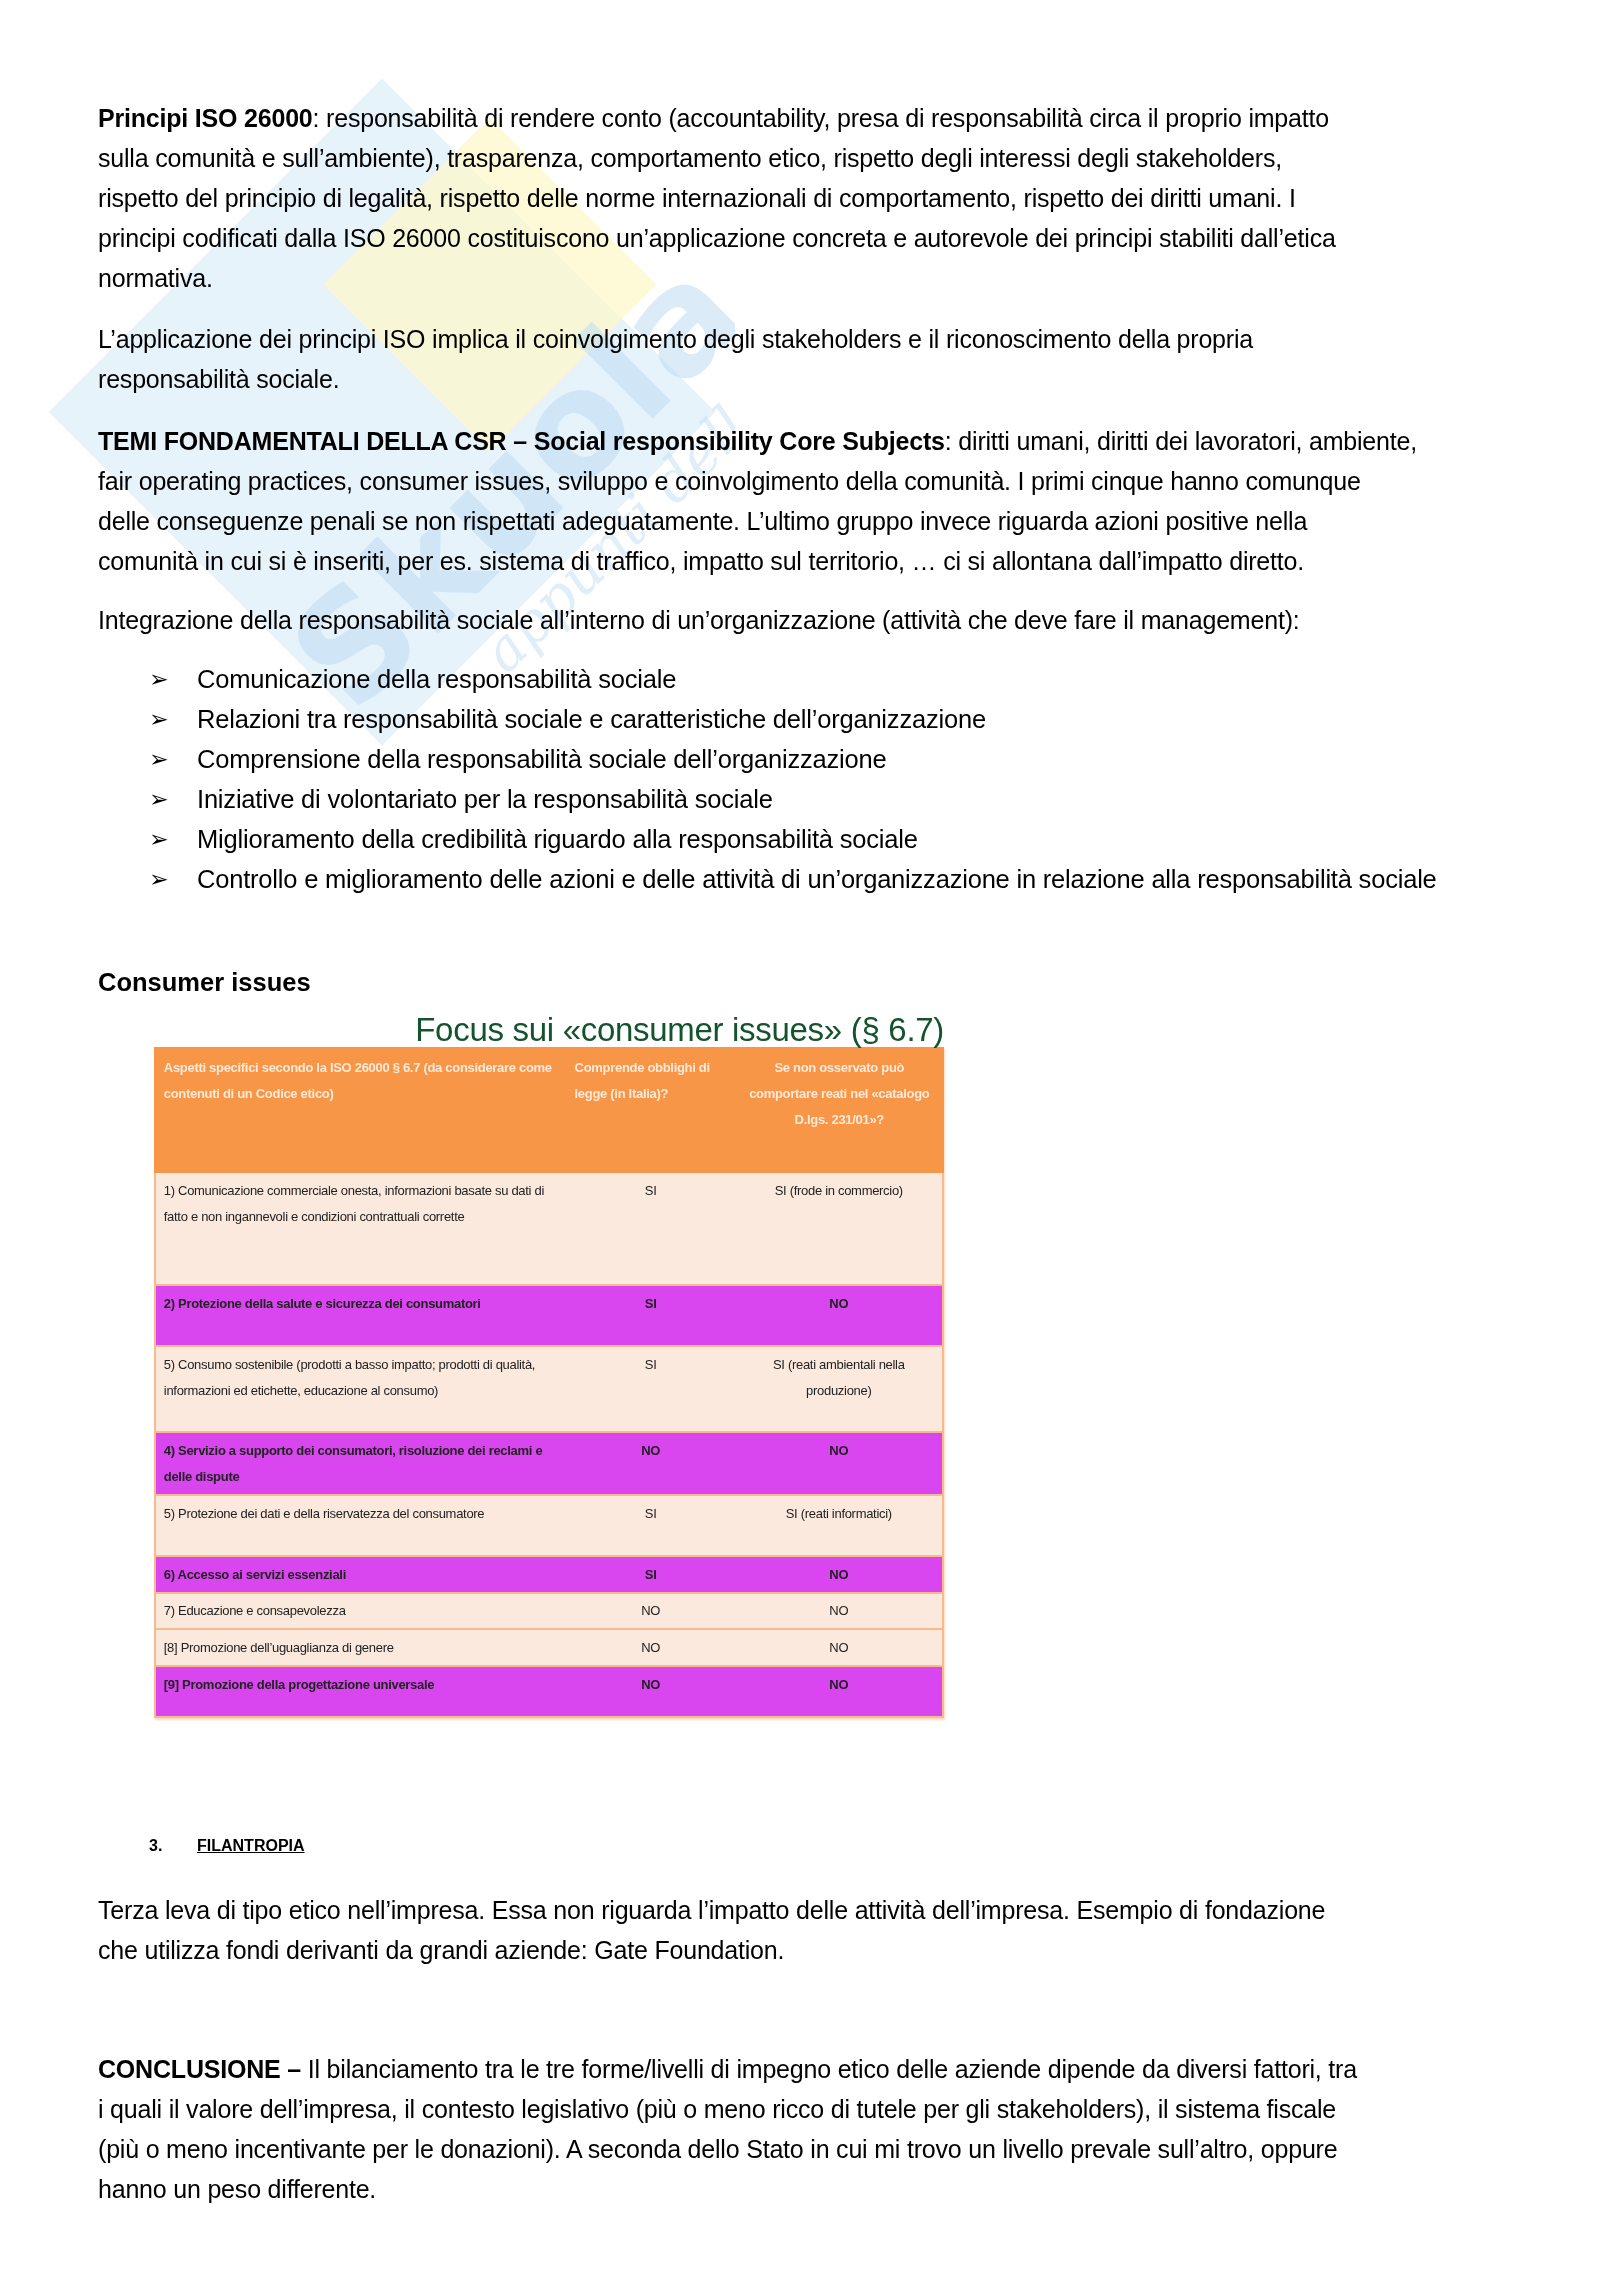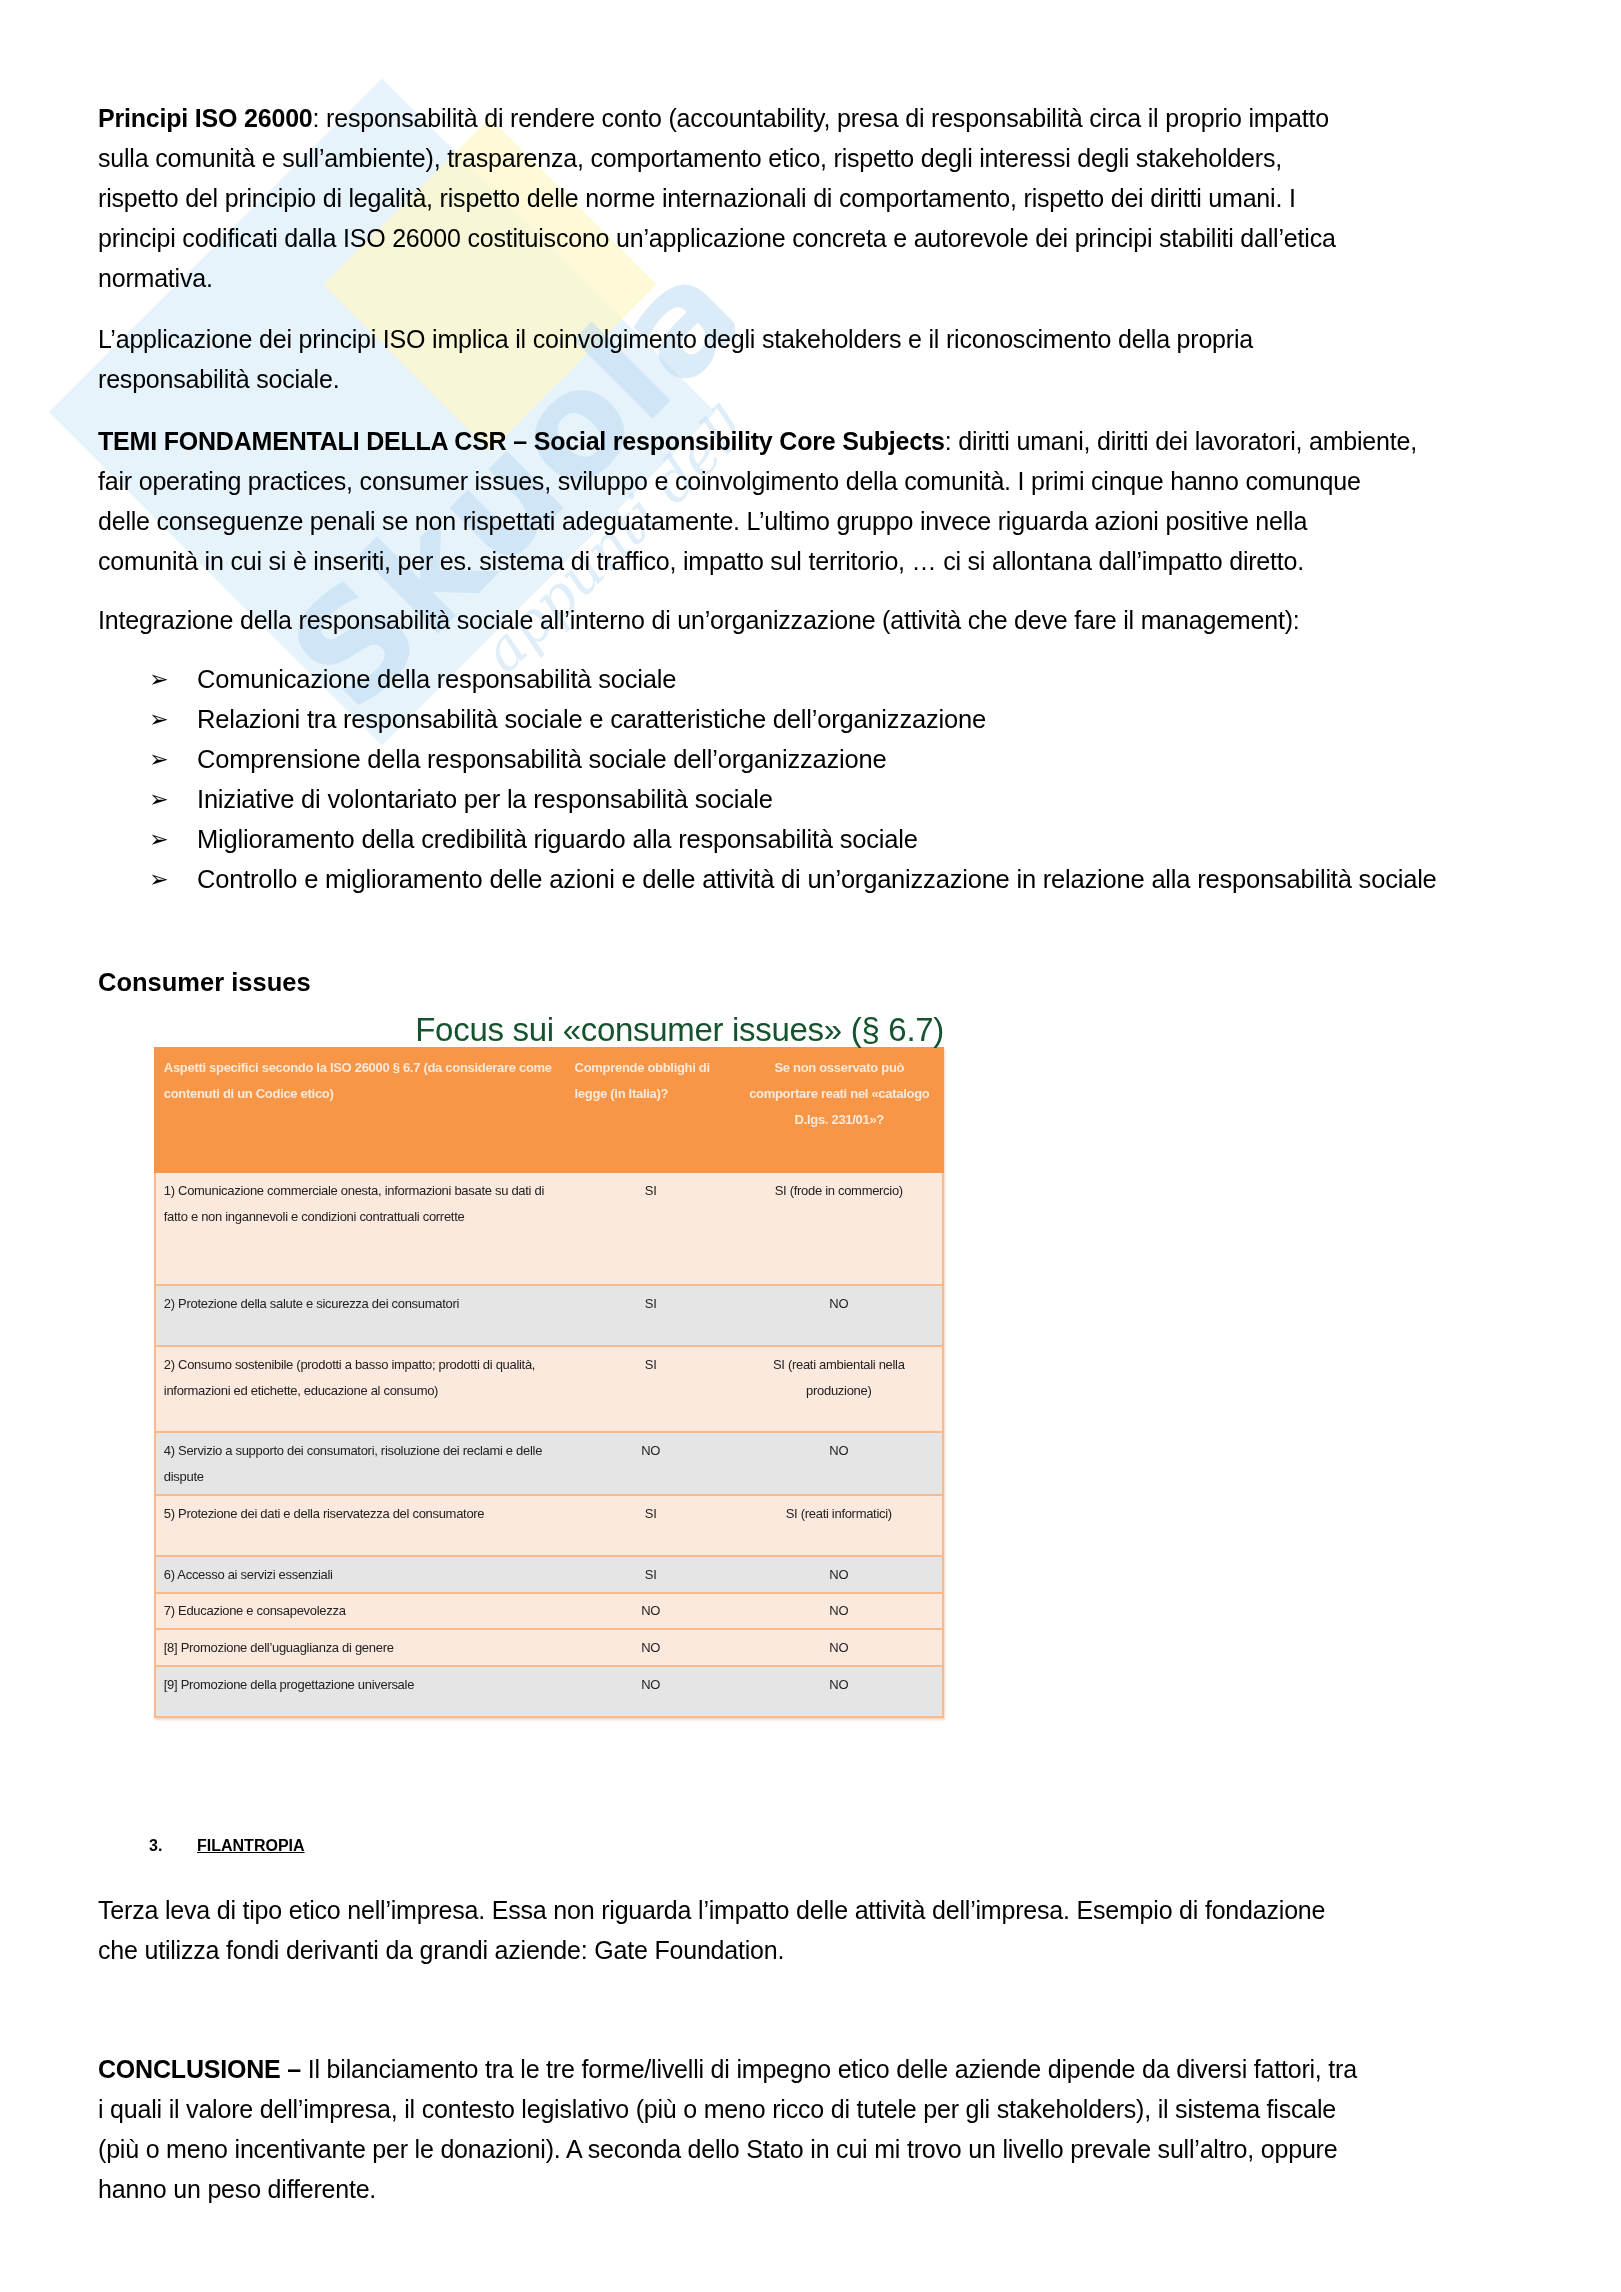--- a/index.html
+++ b/index.html
@@ -16,21 +16,21 @@
   .figure { position:absolute; left:56px; top:1010px; width:790px; z-index:1; }
   .fig-title { text-align:right; font-size:33px; line-height:39px; height:37px; color:#14532d; letter-spacing:-0.3px; padding-left:27.4px; }
   table.ci { border-collapse:collapse; width:790px; margin-top:0; font-size:13px; line-height:26px; color:#222; box-shadow:1px 2px 2px rgba(230,140,80,0.35); }
   table.ci th { background:#F79646; color:#FDE9D9; font-weight:bold; text-align:left; vertical-align:top; padding:5.9px 7.8px 7.8px 7.8px; border:2px solid #F79646; letter-spacing:-0.3px; }
   table.ci th.c3 { text-align:center; }
   table.ci td { border-top:2.9px solid #F8B98C; border-bottom:2.9px solid #F8B98C; vertical-align:top; padding:4.9px 7.8px 3.9px 7.8px; letter-spacing:-0.3px; }
   table.ci td:first-child { border-left:2.9px solid #F8B98C; }
   table.ci td:last-child { border-right:2.9px solid #F8B98C; }
   table.ci td.c2, table.ci td.c3 { text-align:center; }
   table.ci tr.odd td { background:#FCE9DD; }
-  table.ci tr.even td { background:#e5e5e5; }
+  table.ci tr.even td { background:#d946ef;font-weight:bold; }
   .col1 { width:404px; } .col2 { width:167px; } .col3 { width:204px; }
   .h-filantropia { position:absolute; left:51px; top:1826px; font-size:16px; font-weight:bold; line-height:39px;text-decoration:underline; }
   .h-filantropia .num { display:inline-block; width:48px; }
 </style>
 </head>
 <body>
 
 <svg class="watermark" viewBox="0 0 720 720">
   <polygon points="360,20 700,360 360,700 20,360" fill="#D3E9F7" opacity="0.55"></polygon>
   <polygon points="470,60 640,230 470,400 300,230" fill="#FEF8C8" opacity="0.7"></polygon>
@@ -93,21 +93,21 @@
           <td>1) Comunicazione commerciale onesta, informazioni basate su dati di fatto e non ingannevoli e condizioni contrattuali corrette</td>
           <td class="c2">SI</td>
           <td class="c3">SI (frode in commercio)</td>
         </tr>
         <tr class="even" style="height:61px;">
           <td>2) Protezione della salute e sicurezza dei consumatori</td>
           <td class="c2">SI</td>
           <td class="c3">NO</td>
         </tr>
         <tr class="odd" style="height:86px;">
-          <td>2) Consumo sostenibile  (prodotti a basso impatto; prodotti di qualità, informazioni ed etichette, educazione al consumo)</td>
+          <td>5) Consumo sostenibile  (prodotti a basso impatto; prodotti di qualità, informazioni ed etichette, educazione al consumo)</td>
           <td class="c2">SI</td>
           <td class="c3">SI (reati ambientali nella produzione)</td>
         </tr>
         <tr class="even" style="height:61px;">
           <td>4) Servizio a supporto dei consumatori, risoluzione dei reclami e delle dispute</td>
           <td class="c2">NO</td>
           <td class="c3">NO</td>
         </tr>
         <tr class="odd" style="height:61px;">
           <td>5) Protezione dei dati e della riservatezza del consumatore</td>

